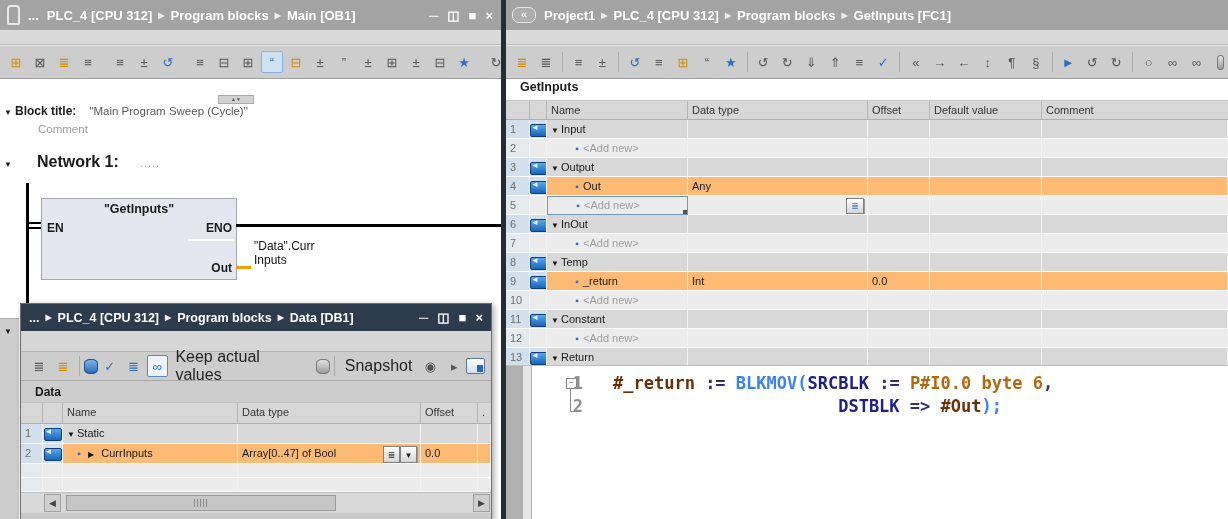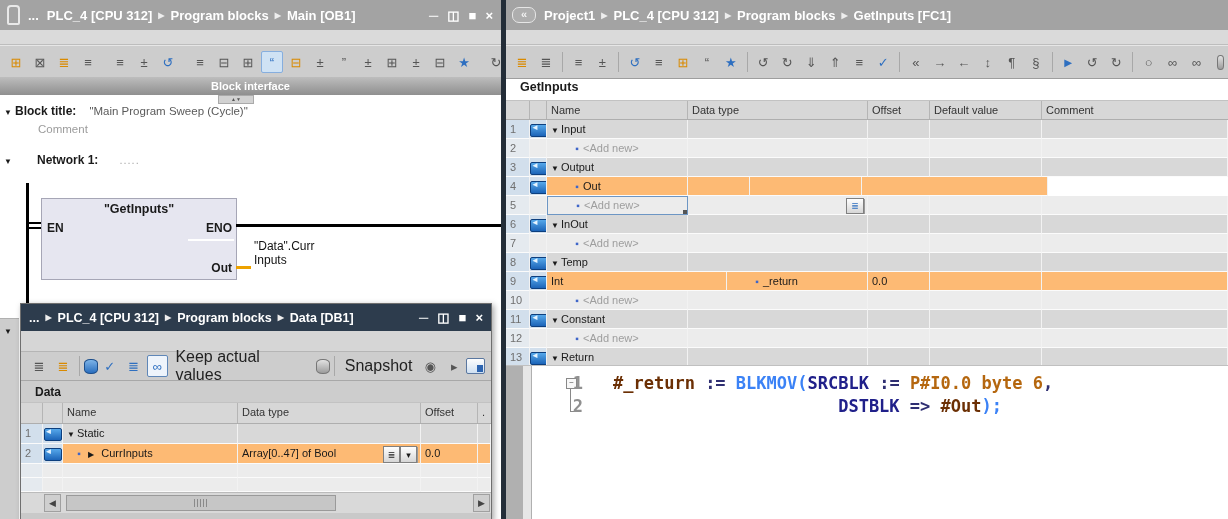--- a/index.html
+++ b/index.html
@@ -46,21 +46,21 @@
   #iface-splitter{left:218px;top:95px;width:34px;height:7px;background:#d2d2d2;border:1px solid #aaa;
                   font-size:5px;color:#555;text-align:center;line-height:6px;}
   
   #lad-canvas{left:0;top:95px;width:501px;height:424px;background:#fff;}
   .fold-arrow{font-size:8px;color:#1a1a1a;cursor:pointer;}
   #block-title-row{left:4px;top:9px;}
   #block-title-row b{font-size:12px;}
   #block-title-value{color:#5a5a5a;font-size:11.5px;margin-left:10px;}
   #comment-ph{left:38px;top:28px;color:#9c9c9c;font-size:11.5px;}
   #network-row{left:4px;top:58px;}
-  #network-row b{font-size:12px;margin-left:22px;}
+  #network-row b{font-size:16px;margin-left:22px;}
   #network-dots{color:#aaa;margin-left:18px;letter-spacing:1px;}
   #power-rail{left:26px;top:88px;width:3px;height:120px;background:#000;}
   .en-stub{left:29px;width:12px;height:2px;background:#000;}
   #lad-block{left:41px;top:103px;width:194px;height:80px;background:#e6e6f0;border:1px solid #a6a6b6;}
   #lad-block .bname{position:absolute;left:0;top:3px;width:100%;text-align:center;font-weight:bold;font-size:12.5px;}
   #lad-block .en{position:absolute;left:5px;top:22px;font-weight:bold;font-size:12px;}
   #lad-block .eno{position:absolute;right:4px;top:22px;font-weight:bold;font-size:12px;}
   #lad-block .eno-line{position:absolute;right:2px;top:40px;width:46px;height:2px;background:#fff;}
   #lad-block .out{position:absolute;right:4px;bottom:4px;font-weight:bold;font-size:12px;}
   #eno-wire{left:236px;top:129px;width:265px;height:3px;background:#000;}
@@ -211,21 +211,20 @@
       </span>
     <span class="tb-sep"></span>
     <span class="tb-group">
 
     <span class="tbi" data-tone="">↻</span>
         <span class="tbi" data-tone="">▸</span>
       </span>
     <span class="win-icon"></span>
   </div>
 
-  <div id="iface-bar" class="abs">Block interface</div>
 
   <div id="lad-canvas" class="abs">
     <div id="block-title-row" class="abs">
       <span class="fold-arrow">▼</span>
       <b>Block title:</b>
       <span id="block-title-value">"Main Program Sweep (Cycle)"</span>
     </div>
     <div id="comment-ph" class="abs">Comment</div>
     <div id="network-row" class="abs">
       <span class="fold-arrow">▼</span>
@@ -473,20 +472,21 @@
           <span class="cell c-type body"><span></span></span>
           <span class="cell c-offset body"></span>
           <span class="cell c-def body"></span>
           <span class="cell c-comment body"></span>
         </div>
 
         <div class="trow" data-kind="data">
           <span class="cell c-num">4</span>
           <span class="cell c-icon"><span class="tag-icon"></span></span>
           <span class="cell c-name body"><span class="marker">▪</span><span class="nm">Out</span></span>
+          <span class="cell c-type body"><span>Any</span></span>
           <span class="cell c-offset body"></span>
           <span class="cell c-def body"></span>
           <span class="cell c-comment body"></span>
         </div>
 
         <div class="trow" data-kind="addsel">
           <span class="cell c-num">5</span>
           <span class="cell c-icon"><span class="tag-icon"></span></span>
           <span class="cell c-name body"><span class="marker">▪</span><span class="nm">&lt;Add new&gt;</span></span>
           <span class="cell c-type body"><span></span><span class="type-btn">≣</span></span>
@@ -521,22 +521,22 @@
           <span class="cell c-name body"><span class="marker">▼</span><span class="nm">Temp</span></span>
           <span class="cell c-type body"><span></span></span>
           <span class="cell c-offset body"></span>
           <span class="cell c-def body"></span>
           <span class="cell c-comment body"></span>
         </div>
 
         <div class="trow" data-kind="data">
           <span class="cell c-num">9</span>
           <span class="cell c-icon"><span class="tag-icon"></span></span>
+          <span class="cell c-name body"><span class="marker">▪</span><span class="nm">_return</span></span>
           <span class="cell c-type body"><span>Int</span></span>
-          <span class="cell c-name body"><span class="marker">▪</span><span class="nm">_return</span></span>
           <span class="cell c-offset body">0.0</span>
           <span class="cell c-def body"></span>
           <span class="cell c-comment body"></span>
         </div>
 
         <div class="trow" data-kind="add">
           <span class="cell c-num">10</span>
           <span class="cell c-icon"><span class="tag-icon"></span></span>
           <span class="cell c-name body"><span class="marker">▪</span><span class="nm">&lt;Add new&gt;</span></span>
           <span class="cell c-type body"><span></span></span>

